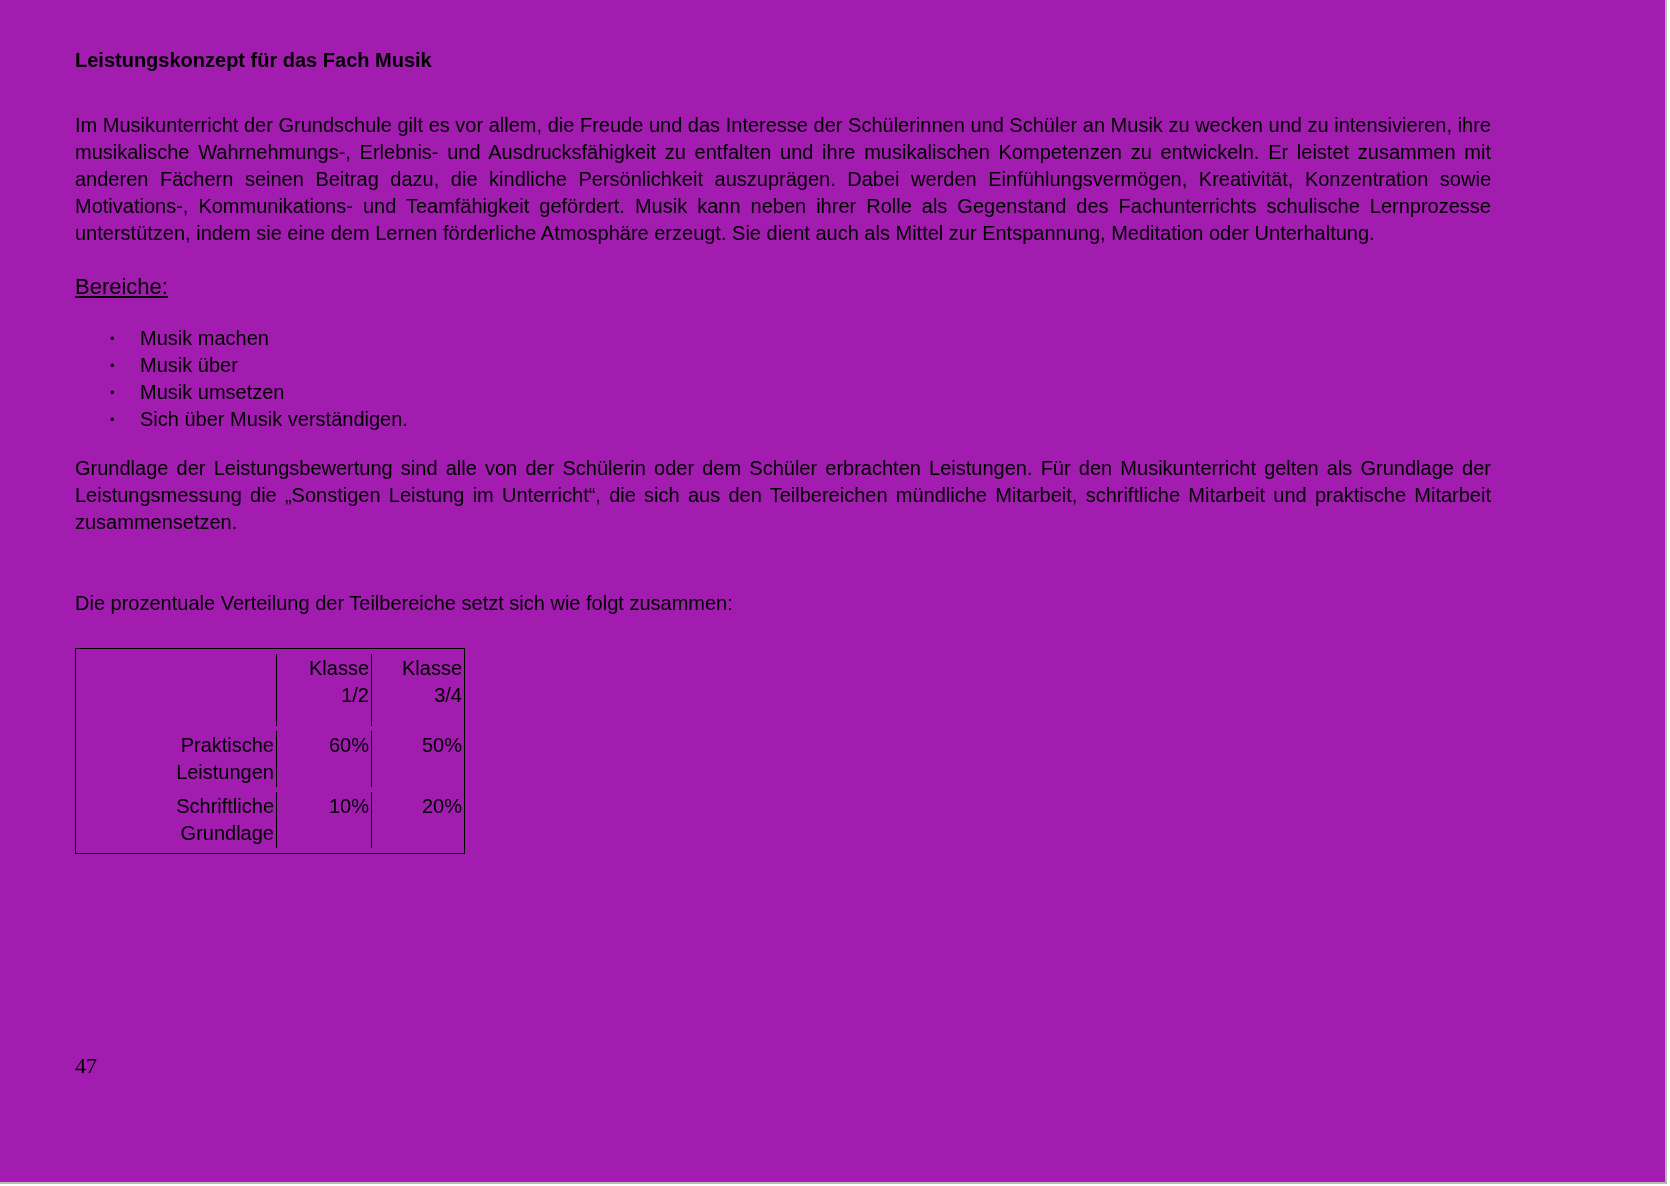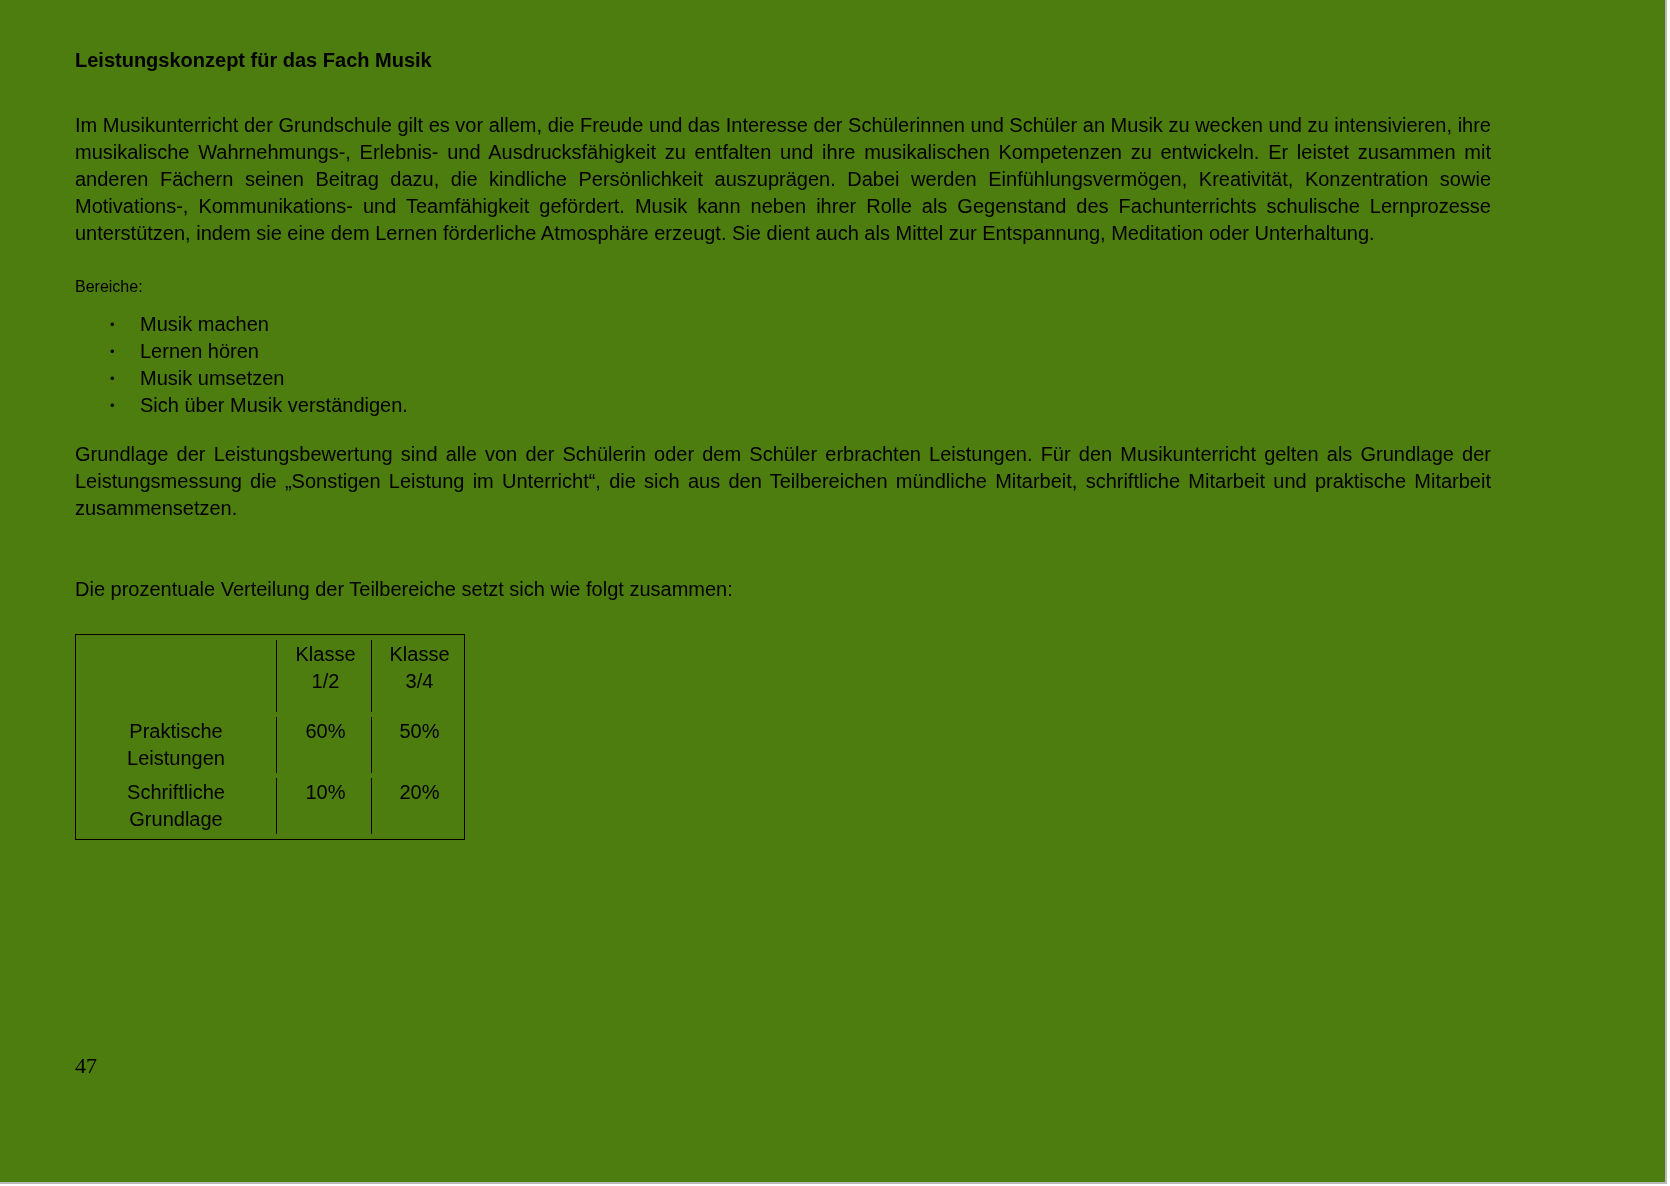--- a/index.html
+++ b/index.html
@@ -12,21 +12,21 @@
     height: 1186px;
     overflow: hidden;
     font-family: "Liberation Sans", sans-serif;
     color: #000000;
   }
   .page {
     position: relative;
     box-sizing: border-box;
     width: 1667px;
     height: 1184px;
-    background: #4d7c0f;
+    background: #a21caf;
     border-right: 2px solid #b9b9b9;
     border-bottom: 2px solid #b9b9b9;
   }
   .content {
     position: absolute;
     left: 75px;
     top: 47px;
     width: 1416px;
   }
   .doc-title {
@@ -36,23 +36,24 @@
     font-weight: bold;
   }
   .para {
     margin: 0;
     font-size: 20px;
     line-height: 27px;
     text-align: justify;
   }
   .para.no-justify { text-align: left; }
   .sections-heading {
-    margin: 26px 0 4px 0;
-    font-size: 16px;
+    margin: 26px 0 18px 0;
+    font-size: 22px;
     line-height: 27px;
+    text-decoration: underline;
     display: inline-block;
   }
   .bullet-list {
     list-style: none;
     margin: 7px 0 0 0;
     padding: 0;
   }
   .bullet-list li {
     display: flex;
     padding-left: 35px;
@@ -72,21 +73,21 @@
     border: 1px solid #000000;
     border-collapse: separate;
     border-spacing: 0 5px;
     table-layout: fixed;
     width: 390px;
     font-size: 20px;
     line-height: 27px;
   }
   .pct-table th, .pct-table td {
     font-weight: normal;
-    text-align: center;
+    text-align: right;
     vertical-align: top;
     padding: 1px 2px;
     overflow: hidden;
   }
   .pct-table .col-label { width: 200px; }
   .pct-table .col-k12   { width: 95px; }
   .pct-table .col-k34   { width: 93px; }
   .pct-table th { height: 70px; }
   .pct-table td { height: 52px; }
   .pct-table th.vline, .pct-table td.vline {
@@ -117,21 +118,21 @@
       <span class="sections-heading">Bereiche:</span>
     </div>
 
     <ul class="bullet-list">
       <li>
         <span class="bullet">•</span>
         <span>Musik machen</span>
       </li>
       <li>
         <span class="bullet">•</span>
-        <span>Lernen hören</span>
+        <span>Musik über</span>
       </li>
       <li>
         <span class="bullet">•</span>
         <span>Musik umsetzen</span>
       </li>
       <li>
         <span class="bullet">•</span>
         <span>Sich über Musik verständigen.</span>
       </li>
     </ul>

